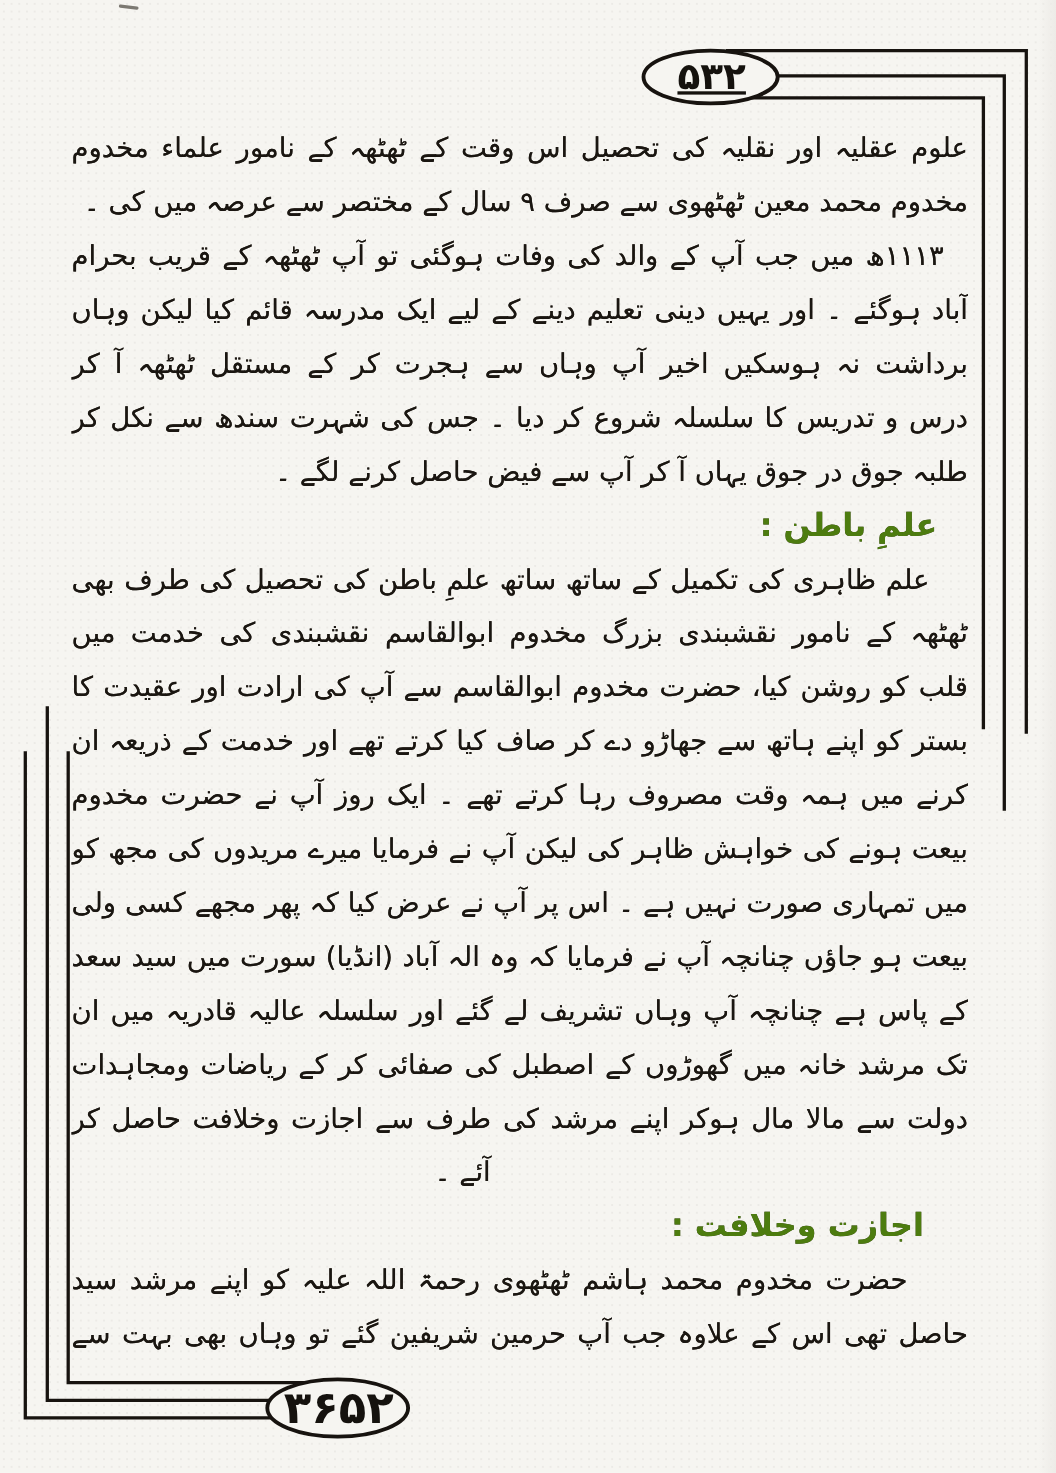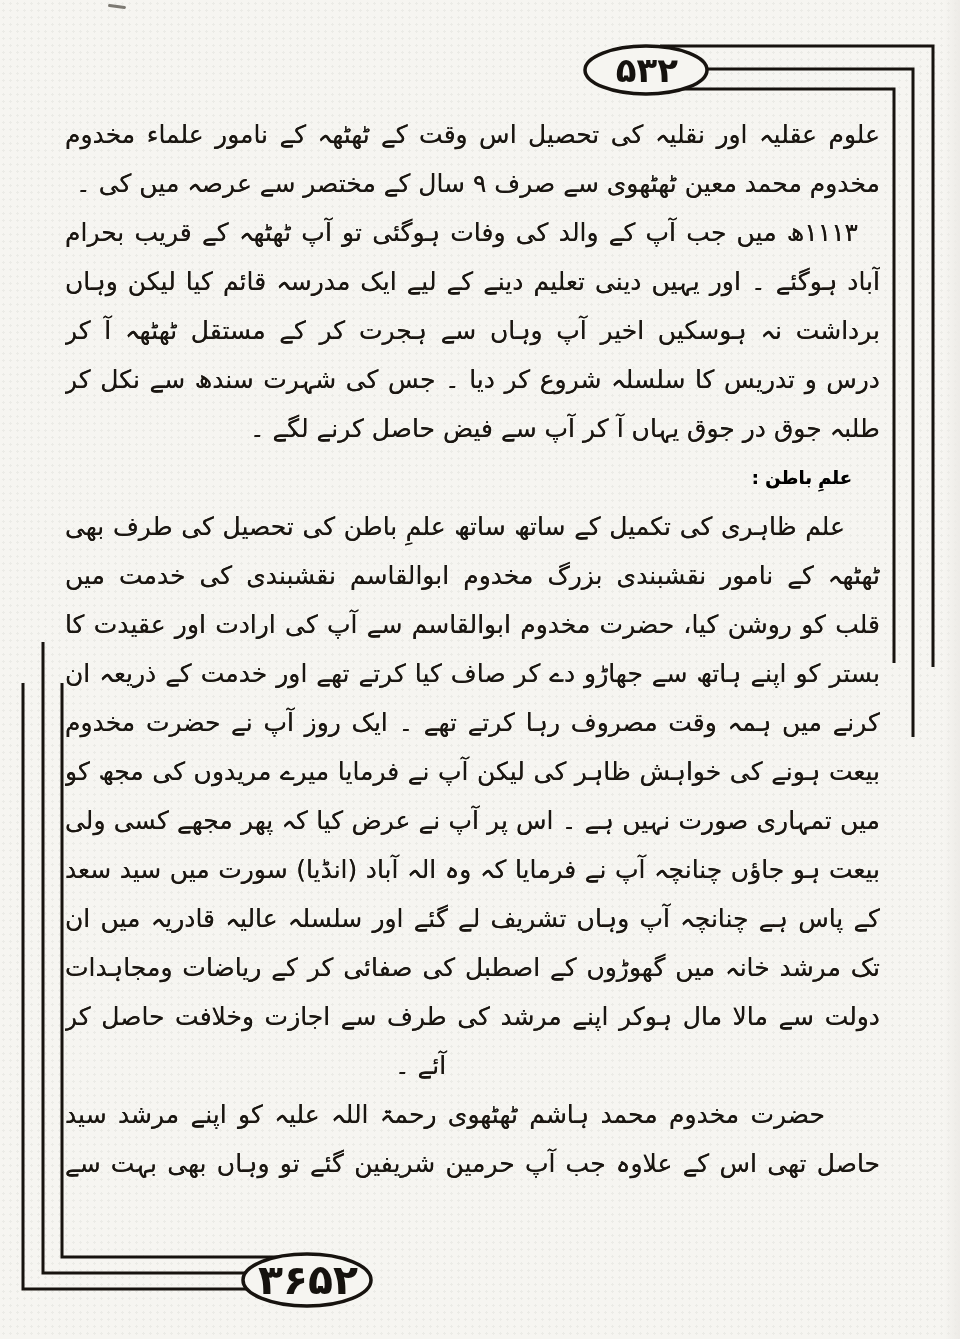--- a/index.html
+++ b/index.html
@@ -42,30 +42,30 @@
     white-space:normal;
     overflow:hidden;
   }
   .ind-sm{padding-right:22px;}
   .ind-md{padding-right:35px;}
   .ind-lg{padding-right:55px;}
   .end{text-align:center;text-align-last:right;}
   .tail{text-align:center;text-align-last:left;padding-left:330px;}
   .heading{
     height:49px;line-height:49px;
-    font-size:18px;font-weight:bold;
+    font-size:29px;font-weight:bold;
     text-align:right;text-align-last:right;
-    padding-right:28px;color:#000000;
+    padding-right:28px;color:#4d7c0f;
   }
   .heading2{padding-right:40px;}
   .pagenum{
     position:absolute;font-weight:bold;color:#15120e;
     text-align:center;direction:ltr;
   }
-  .pagenum.top{left:586px;top:47px;width:122px;height:47px;line-height:47px;font-size:34px;}
+  .pagenum.top{left:586px;top:47px;width:122px;height:47px;line-height:47px;font-size:34px;text-decoration:underline;}
   .pagenum.bottom{left:245px;top:1255px;width:126px;height:50px;line-height:50px;font-size:41px;letter-spacing:1px;}
 </style>
 </head>
 <body>
 
 <div class="page">
 
   <svg class="ornament" style="left:570px;top:38px;" width="375" height="705" viewBox="570 38 375 705">
     <path d="M660,46 L933,46 L933,667" fill="none" stroke="#17130f" stroke-width="3"></path>
     <path d="M660,69 L913,69 L913,737" fill="none" stroke="#17130f" stroke-width="3"></path>
@@ -105,18 +105,19 @@
     <div class="line">بستر کو اپنے ہاتھ سے جھاڑو دے کر صاف کیا کرتے تھے اور خدمت کے ذریعہ ان کی رضا اور خوشنودی حاصل</div>
     <div class="line">کرنے میں ہمہ وقت مصروف رہا کرتے تھے ۔ ایک روز آپ نے حضرت مخدوم ابوالقاسم رحمۃ اللہ علیہ سے</div>
     <div class="line">بیعت ہونے کی خواہش ظاہر کی لیکن آپ نے فرمایا میرے مریدوں کی مجھ کو صورتیں دکھا دی گئی ہیں جس</div>
     <div class="line">میں تمہاری صورت نہیں ہے ۔ اس پر آپ نے عرض کیا کہ پھر مجھے کسی ولی کامل کا پتہ بتلا دیجیے جس سے میں</div>
     <div class="line">بیعت ہو جاؤں چنانچہ آپ نے فرمایا کہ وہ الہ آباد (انڈیا) سورت میں سید سعد اللہ سورتی ہیں تمہارا حصہ ان</div>
     <div class="line">کے پاس ہے چنانچہ آپ وہاں تشریف لے گئے اور سلسلہ عالیہ قادریہ میں ان سے بیعت ہوگئے ایک عرصہ</div>
     <div class="line">تک مرشد خانہ میں گھوڑوں کے اصطبل کی صفائی کر کے ریاضات ومجاہدات کرتے رہے اور جلائے قلب کی</div>
     <div class="line">دولت سے مالا مال ہوکر اپنے مرشد کی طرف سے اجازت وخلافت حاصل کر کے واپس ٹھٹھہ تشریف لے</div>
     <div class="line tail">آئے ۔</div>
 
+    <div class="heading heading2">اجازت وخلافت :</div>
 
     <div class="line ind-lg">حضرت مخدوم محمد ہاشم ٹھٹھوی رحمۃ اللہ علیہ کو اپنے مرشد سید سعد اللہ سورتی سے قادریہ سلسلہ کی اجازت</div>
     <div class="line">حاصل تھی اس کے علاوہ جب آپ حرمین شریفین گئے تو وہاں بھی بہت سے علماء مشائخ سے آپ کو</div>
 
   </div>
 </div>
 
 </body></html>

